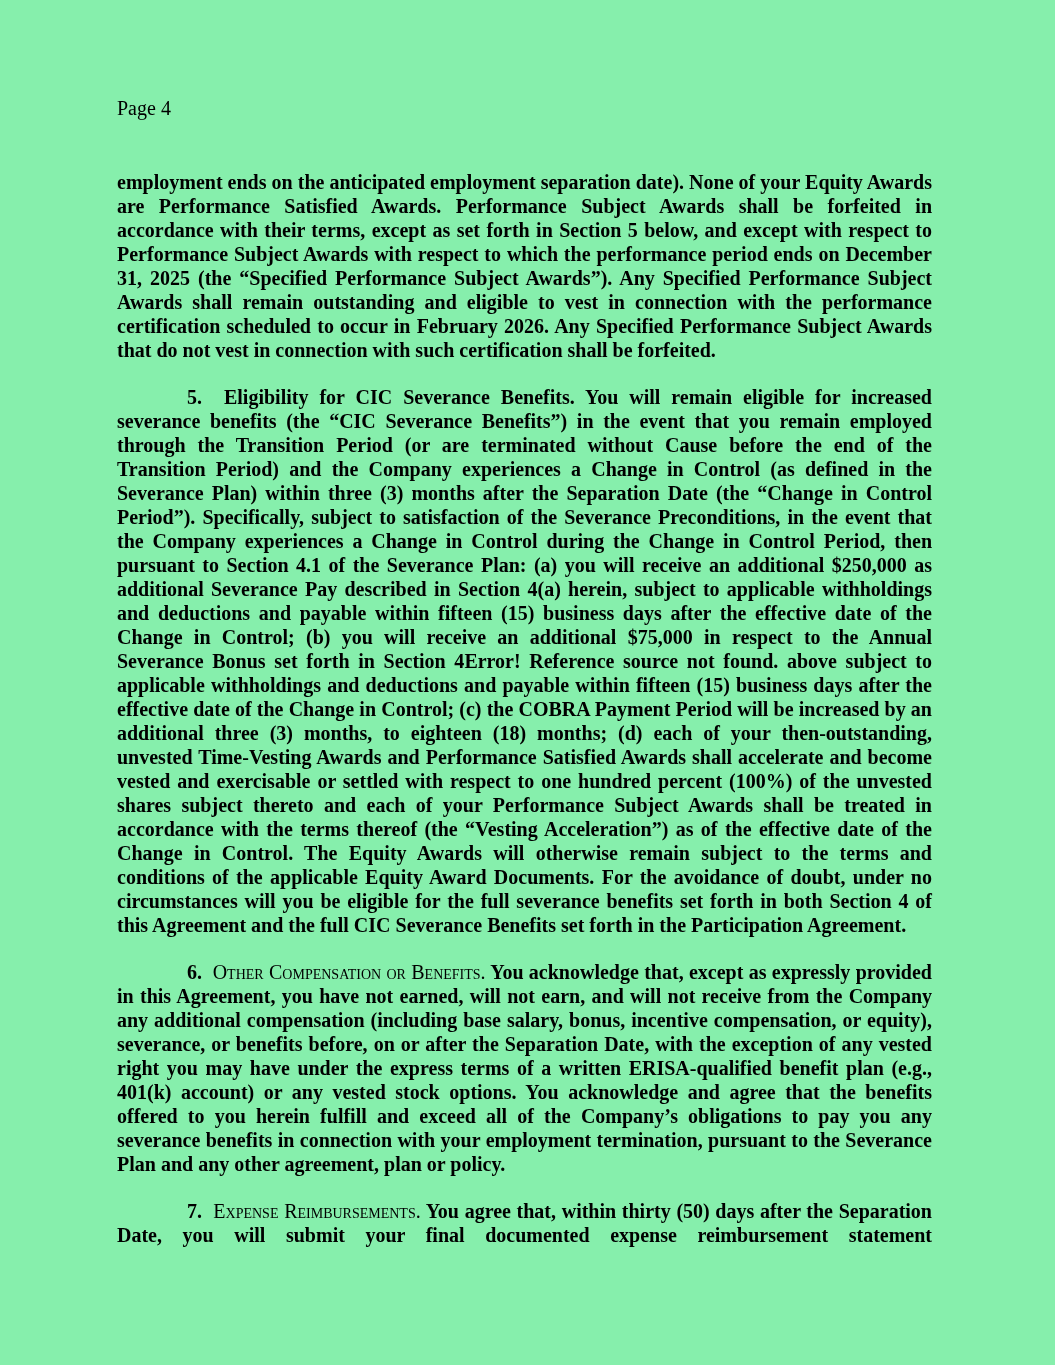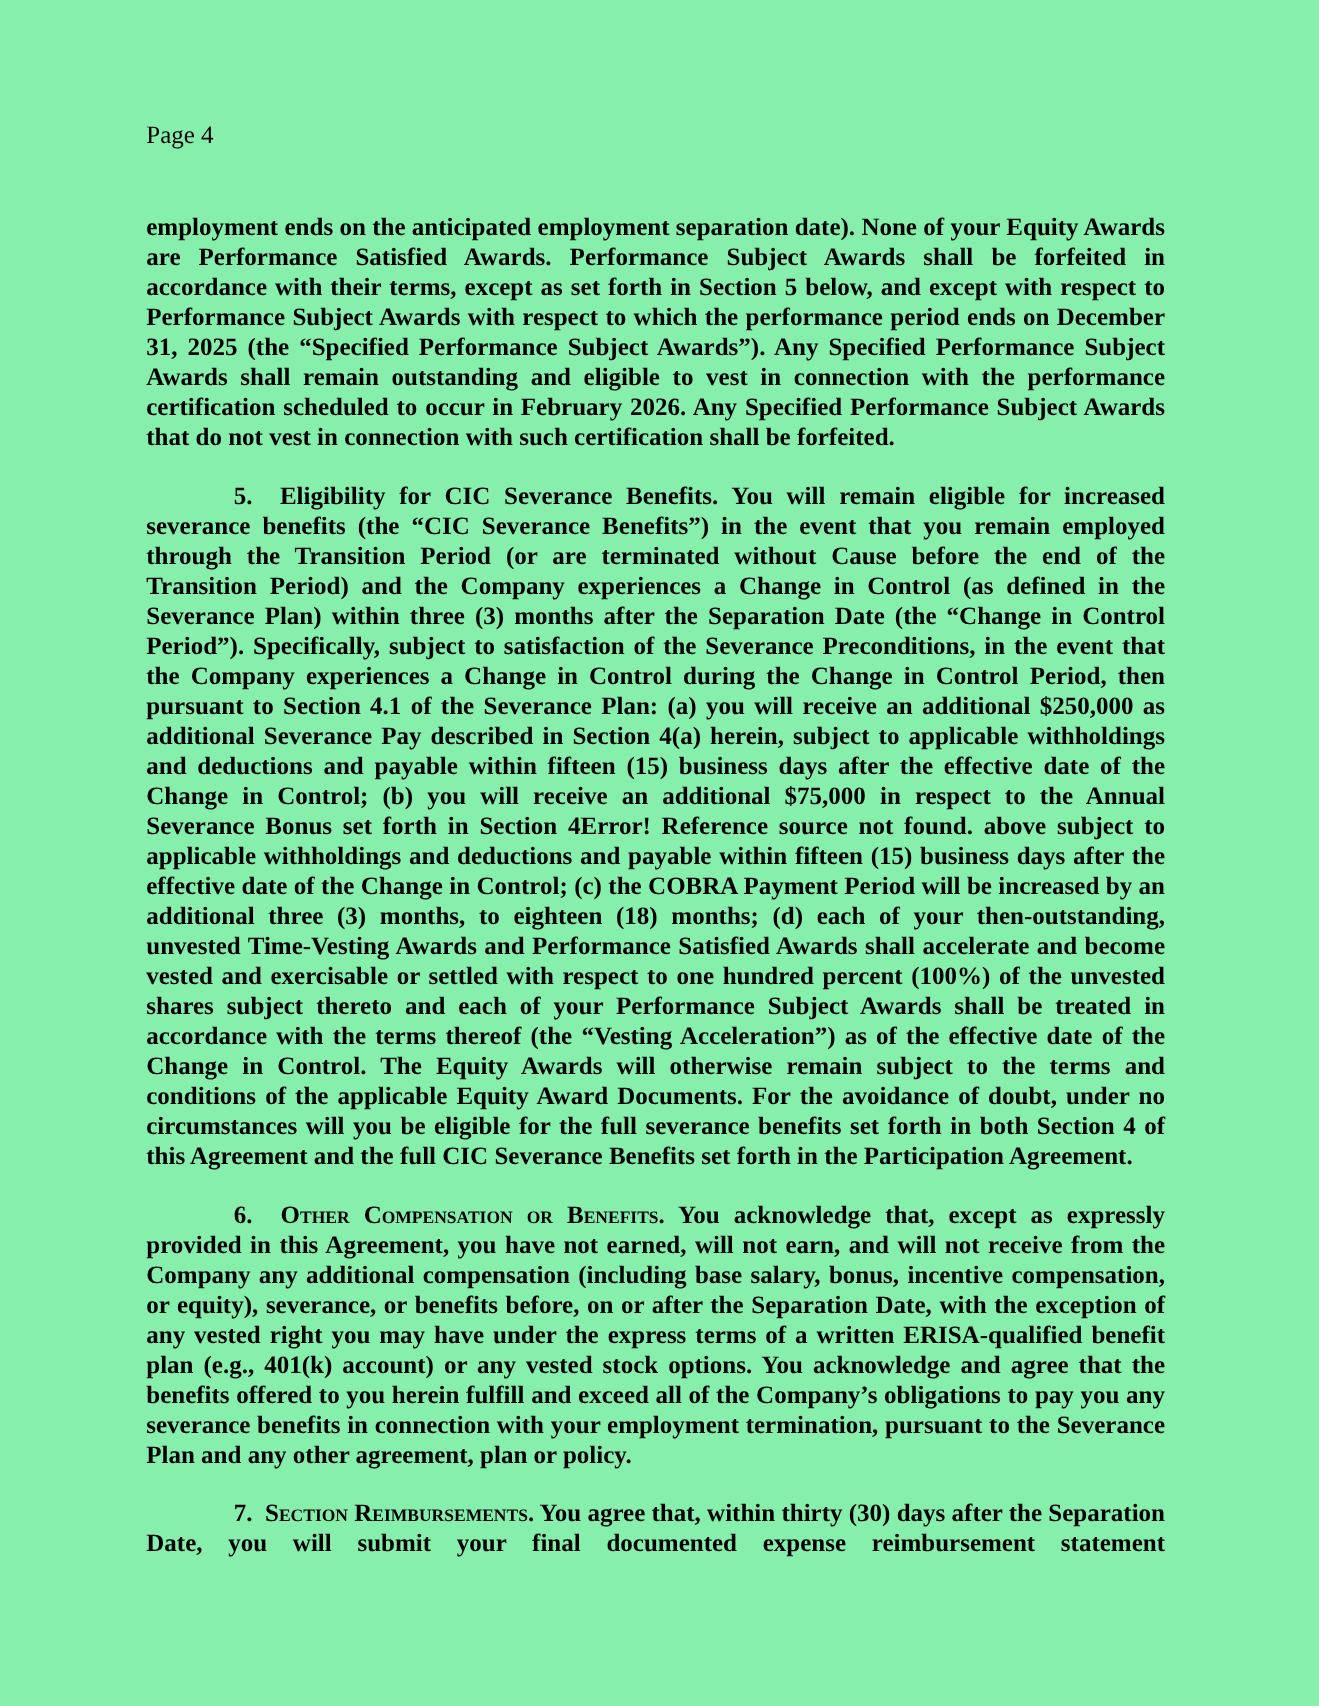--- a/index.html
+++ b/index.html
@@ -34,32 +34,32 @@
   }
   .para.indent {
     text-indent: 70px;
   }
   .para.continues {
     text-align-last: justify;
   }
   .run.normal { font-weight: 700; }
   .run.bold { font-weight: 700; }
   .run.bold-smallcaps {
-    font-weight: 700;
+    font-weight: 400;
     font-variant: small-caps;
   }
 </style>
 </head>
 <body>
 
 <div class="page">
   <div class="page-number">Page 4</div>
 
   <div class="doc-body">
     <p class="para"><span class="run normal">employment ends on the anticipated employment separation date). None of your Equity Awards are Performance Satisfied Awards. Performance Subject Awards shall be forfeited in accordance with their terms, except as set forth in Section 5 below, and except with respect to Performance Subject Awards with respect to which the performance period ends on December 31, 2025 (the “</span><span class="run bold">Specified Performance Subject Awards</span><span class="run normal">”). Any Specified Performance Subject Awards shall remain outstanding and eligible to vest in connection with the performance certification scheduled to occur in February 2026. Any Specified Performance Subject Awards that do not vest in connection with such certification shall be forfeited.</span></p>
 
     <p class="para indent"><span class="run bold">5.&nbsp; Eligibility for CIC Severance Benefits.</span><span class="run normal"> You will remain eligible for increased severance benefits (the “</span><span class="run bold">CIC Severance Benefits</span><span class="run normal">”) in the event that you remain employed through the Transition Period (or are terminated without Cause before the end of the Transition Period) and the Company experiences a Change in Control (as defined in the Severance Plan) within three (3) months after the Separation Date (the “</span><span class="run bold">Change in Control Period</span><span class="run normal">”). Specifically, subject to satisfaction of the Severance Preconditions, in the event that the Company experiences a Change in Control during the Change in Control Period, then pursuant to Section 4.1 of the Severance Plan: (a) you will receive an additional $250,000 as additional Severance Pay described in Section 4(a) herein, subject to applicable withholdings and deductions and payable within fifteen (15) business days after the effective date of the Change in Control; (b) you will receive an additional $75,000 in respect to the Annual Severance Bonus set forth in Section 4</span><span class="run bold">Error! Reference source not found.</span><span class="run normal"> above subject to applicable withholdings and deductions and payable within fifteen (15) business days after the effective date of the Change in Control; (c) the COBRA Payment Period will be increased by an additional three (3) months, to eighteen (18) months; (d) each of your then-outstanding, unvested Time-Vesting Awards and Performance Satisfied Awards shall accelerate and become vested and exercisable or settled with respect to one hundred percent (100%) of the unvested shares subject thereto and each of your Performance Subject Awards shall be treated in accordance with the terms thereof (the “</span><span class="run bold">Vesting Acceleration</span><span class="run normal">”) as of the effective date of the Change in Control. The Equity Awards will otherwise remain subject to the terms and conditions of the applicable Equity Award Documents. For the avoidance of doubt, under no circumstances will you be eligible for the full severance benefits set forth in both Section 4 of this Agreement and the full CIC Severance Benefits set forth in the Participation Agreement.</span></p>
 
     <p class="para indent"><span class="run bold">6.&nbsp; </span><span class="run bold-smallcaps">Other Compensation or Benefits.</span><span class="run normal"> You acknowledge that, except as expressly provided in this Agreement, you have not earned, will not earn, and will not receive from the Company any additional compensation (including base salary, bonus, incentive compensation, or equity), severance, or benefits before, on or after the Separation Date, with the exception of any vested right you may have under the express terms of a written ERISA-qualified benefit plan (e.g., 401(k) account) or any vested stock options. You acknowledge and agree that the benefits offered to you herein fulfill and exceed all of the Company’s obligations to pay you any severance benefits in connection with your employment termination, pursuant to the Severance Plan and any other agreement, plan or policy.</span></p>
 
-    <p class="para indent continues"><span class="run bold">7.&nbsp; </span><span class="run bold-smallcaps">Section Reimbursements.</span><span class="run normal"> You agree that, within thirty (30) days after the Separation Date, you will submit your final documented expense reimbursement statement</span></p>
+    <p class="para indent continues"><span class="run bold">7.&nbsp; </span><span class="run bold-smallcaps">Expense Reimbursements.</span><span class="run normal"> You agree that, within thirty (50) days after the Separation Date, you will submit your final documented expense reimbursement statement</span></p>
   </div>
 </div>
 
 </body></html>

